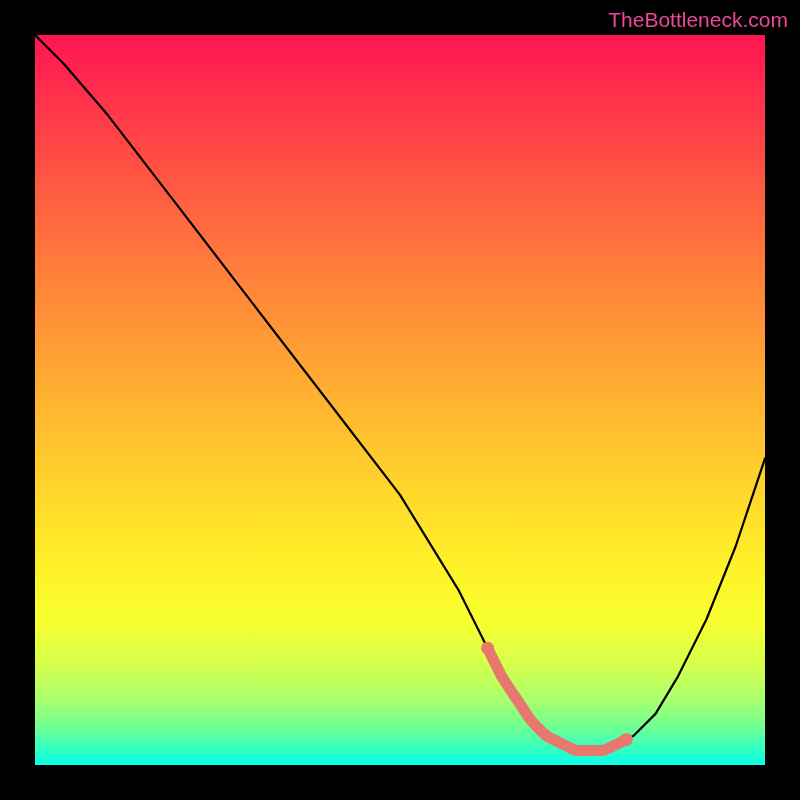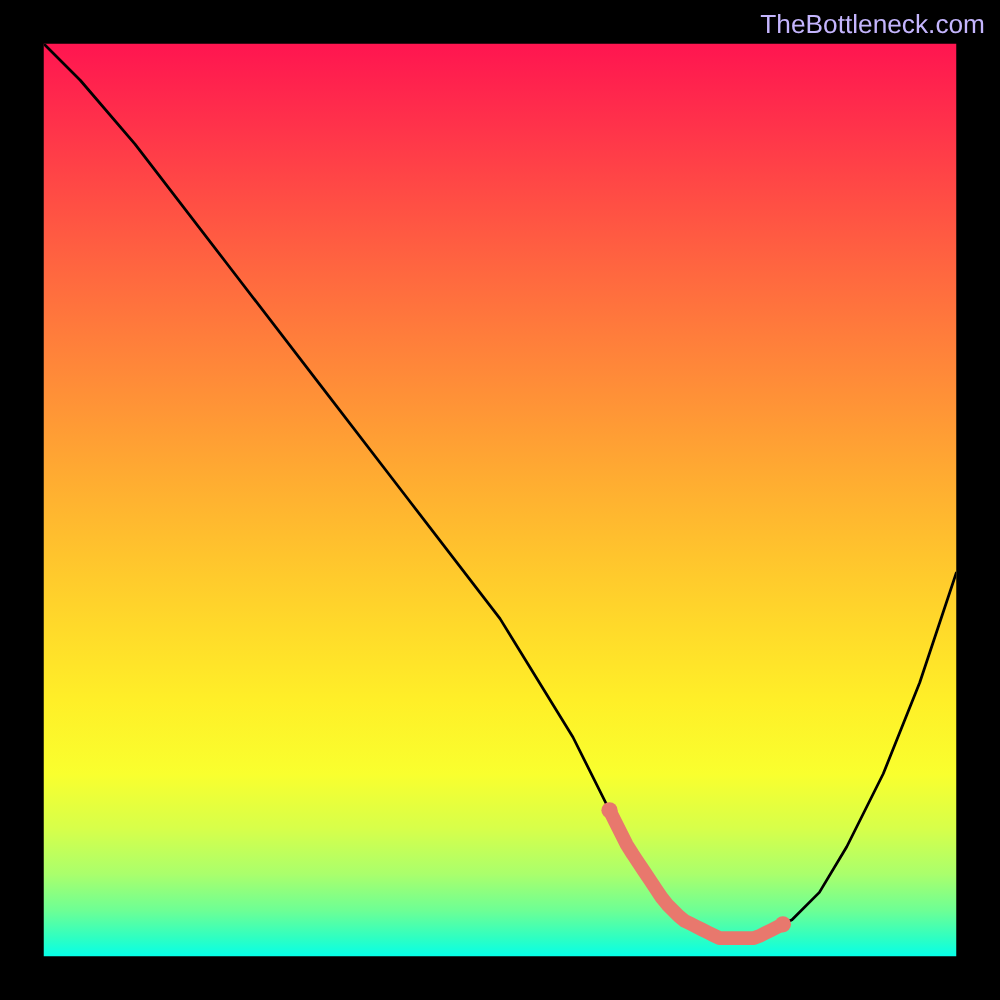--- a/index.html
+++ b/index.html
@@ -1,21 +1,21 @@
 <!DOCTYPE html>
 <html><head>
 <meta charset="utf-8">
 <style>
   * { margin: 0; padding: 0; box-sizing: border-box; }
   body { width: 800px; height: 800px; background: #000; position: relative; overflow: hidden; }
   .watermark {
     position: absolute;
     top: 8px;
     right: 12px;
-    color: #c4b5fd;
+    color: #ec4899;
     font-family: Arial, sans-serif;
     font-size: 21px;
     font-weight: 500;
     z-index: 10;
   }
   .plot-area {
     position: absolute;
     top: 35px;
     left: 35px;
     width: 730px;

